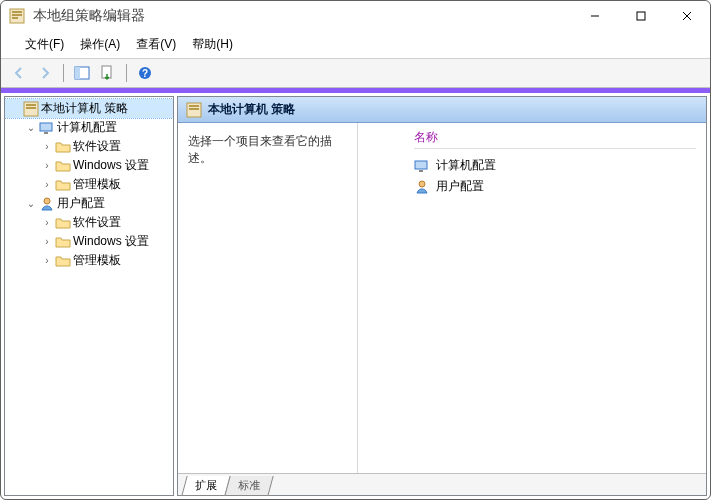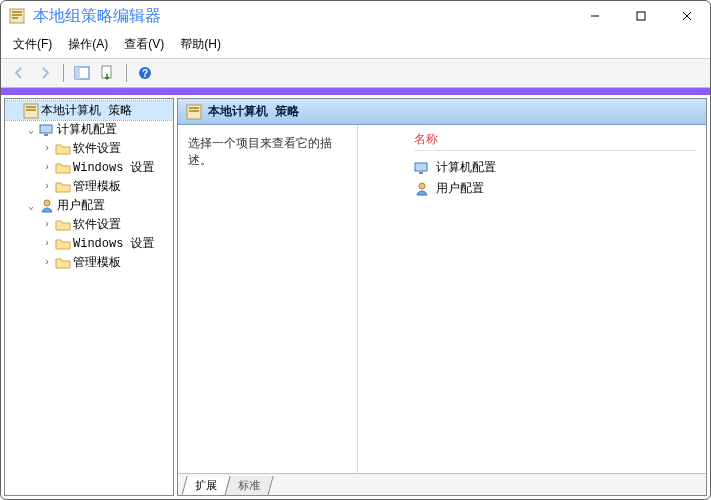--- a/index.html
+++ b/index.html
@@ -23,37 +23,37 @@
   display: flex;
   align-items: center;
   padding-left: 8px;
   border-radius: 6px 6px 0 0;
 }
 .titlebar .app-icon {
   width: 16px; height: 16px; margin-right: 8px;
 }
 .titlebar .title {
   flex: 1;
-  font-size: 16px;
-  color: #3b82f6;
+  font-size: 14px;
+  color: #404040;
 }
 .winbtns { display: flex; height: 100%; }
 .winbtn {
   width: 46px; height: 100%;
   display: flex; align-items: center; justify-content: center;
   color: #000;
 }
 .winbtn.close { border-radius: 0 6px 0 0; }
 
 
 .menubar {
   background: #fff;
   border-bottom: 1px solid #d0d0d0;
   display: flex;
-  padding: 2px 4px;
+  padding: 2px 16px;
 }
 .menu-item {
   padding: 3px 8px;
   cursor: default;
 }
 
 
 .toolbar {
   background: #f5f5f5;
   border-bottom: 1px solid #c0c0c0;
@@ -70,23 +70,22 @@
 }
 .tbtn.disabled { opacity: 0.35; pointer-events: none; }
 .tsep {
   width: 1px; height: 18px; background: #a0a0a0; margin: 0 4px;
 }
 
 
 .main {
   flex: 1;
   display: flex;
-  border-top: 7px solid #8b5cf6;
+  border-top: 5px solid #8b5cf6;
   min-height: 0;
-  font-family: Liberation Mono, monospace;
 }
 .tree-pane {
   width: 170px;
   border: 1px solid #828790;
   margin: 3px 0 3px 3px;
   background: #fff;
   overflow: auto;
   padding: 2px 0;
 }
 .splitter { width: 3px; cursor: ew-resize; }
@@ -119,21 +118,21 @@
   width: 180px;
   padding: 10px;
   border-right: 1px solid #d8d8d8;
   color: #333;
 }
 .list-col {
   flex: 1;
   padding: 6px 10px;
 }
 .list-header {
-  color: #ef4444;
+  color: #a21caf;
   margin-bottom: 6px;
   border-bottom: 1px solid #e0e0e0;
   padding-bottom: 2px;
 }
 .list-row {
   display: flex;
   align-items: center;
   gap: 6px;
   padding: 2px 0;
   cursor: default;

